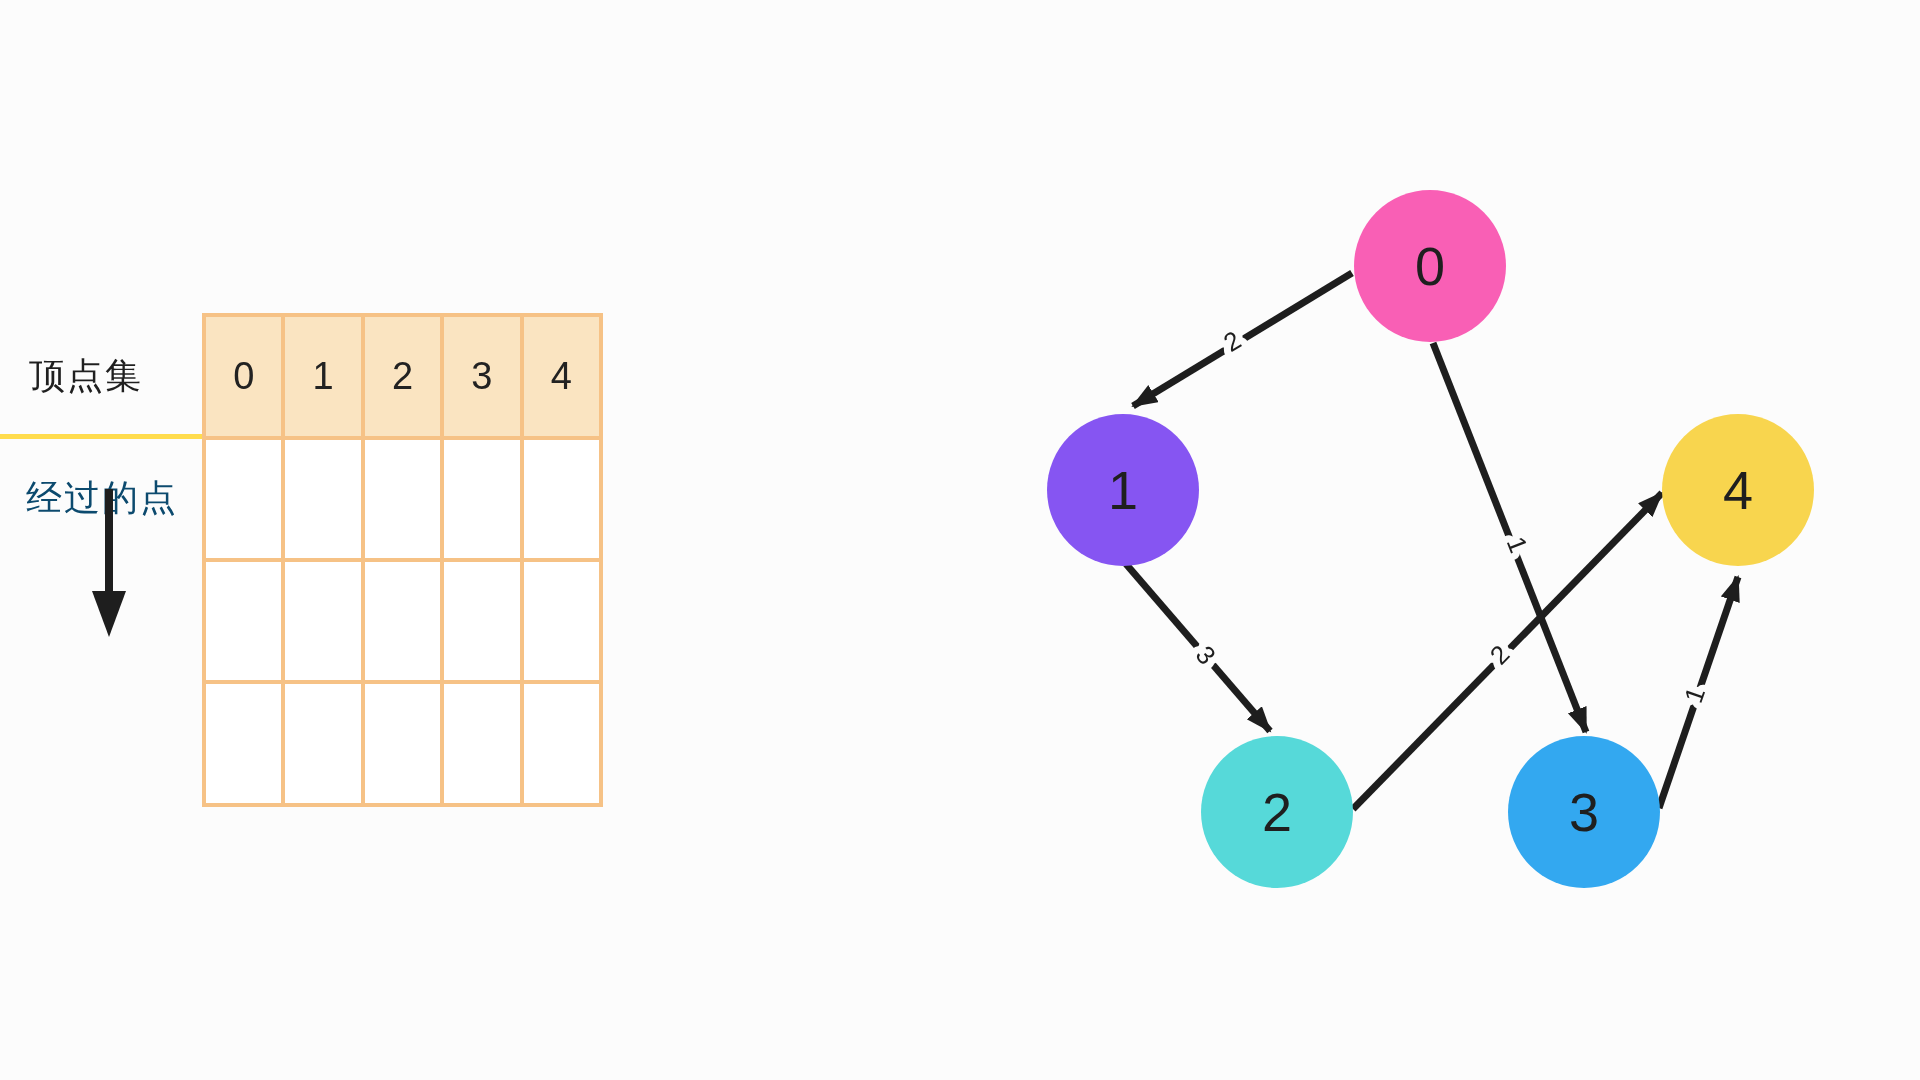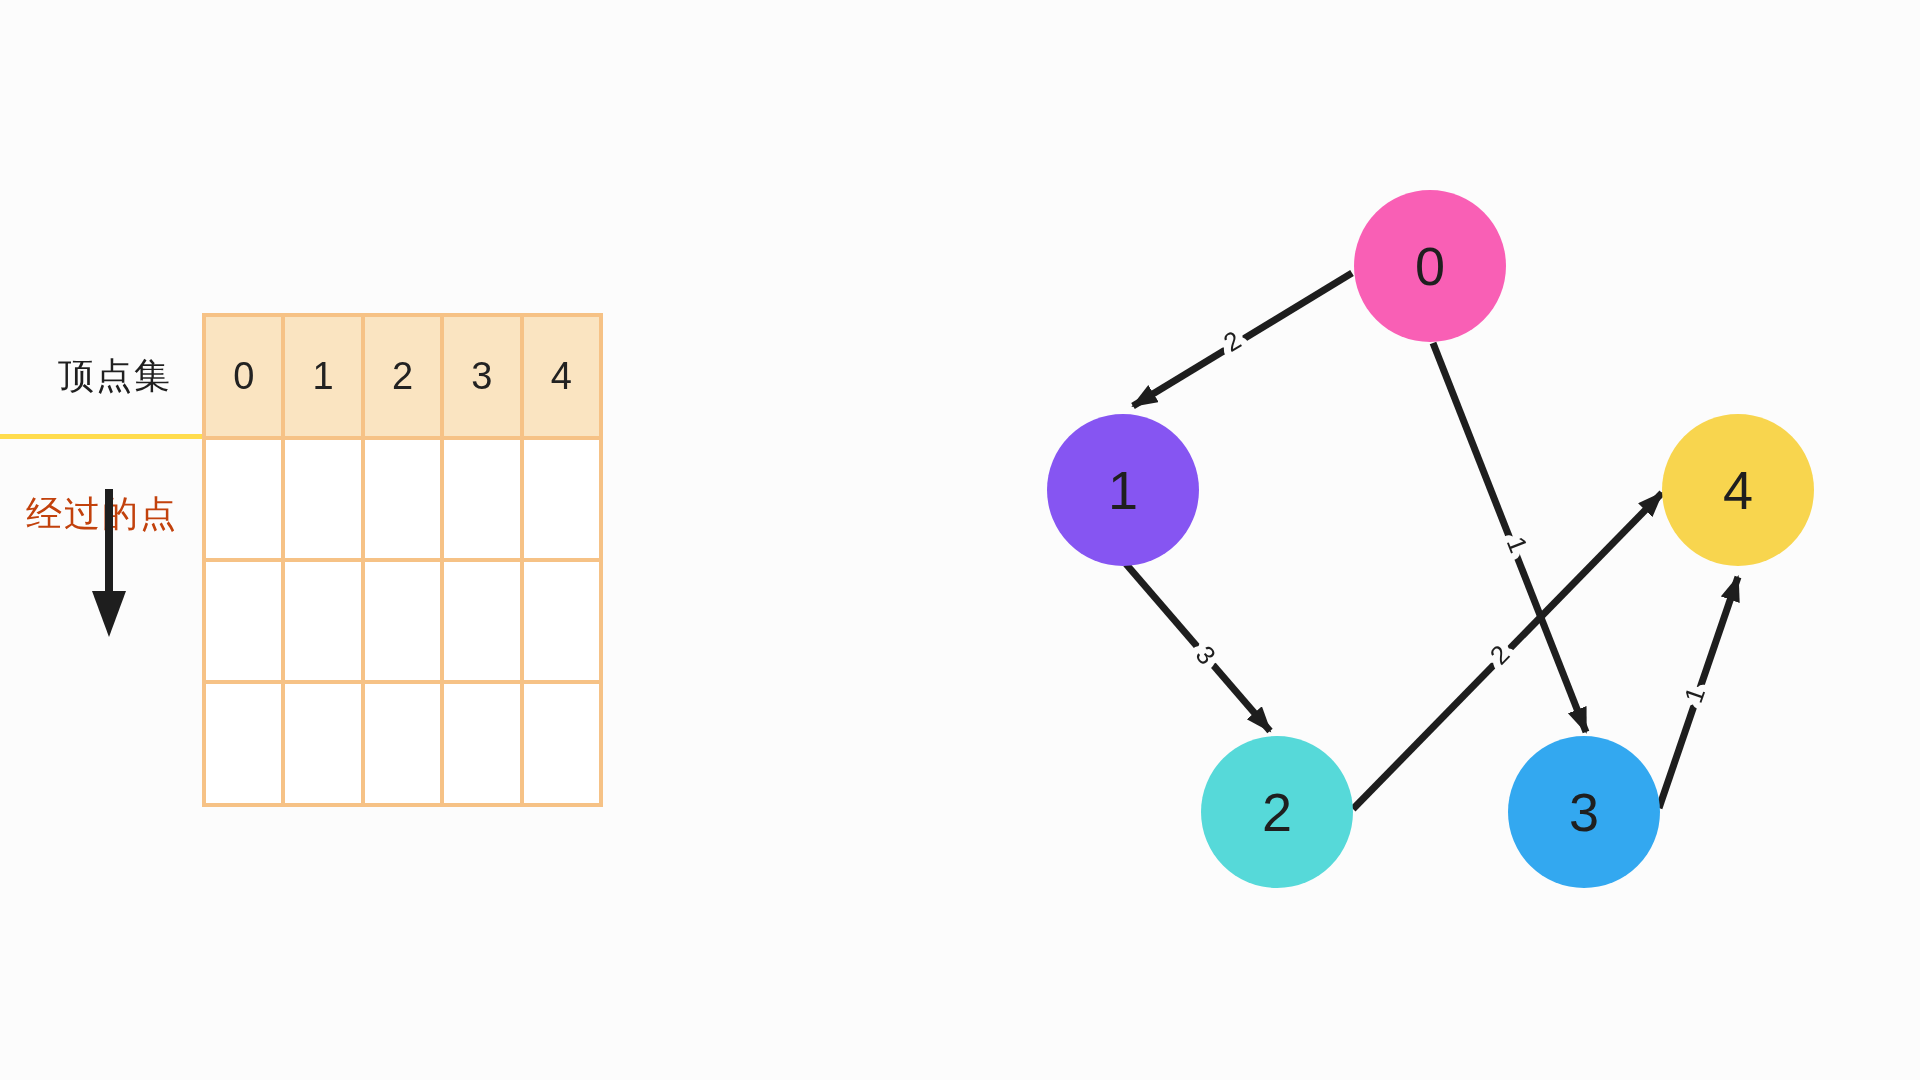--- a/index.html
+++ b/index.html
@@ -14,33 +14,33 @@
     height: 1080px;
     background: #FCFCFC;
     overflow: hidden;
   }
   
   .vertex-set-label {
     position: absolute;
     left: 0;
     top: 352px;
     width: 172px;
-    text-align: right;
+    text-align: center;
     font-size: 36px;
     font-weight: 500;
     color: #1F1F1F;
     letter-spacing: 2px;
   }
   .passed-label {
     position: absolute;
     left: 26px;
-    top: 490px;
+    top: 474px;
     font-size: 36px;
     font-weight: 500;
-    color: #c2410c;
+    color: #0c4a6e;
     letter-spacing: 2px;
   }
   .divider-line {
     position: absolute;
     left: 0;
     top: 434px;
     width: 203px;
     height: 5px;
   }
   .down-arrow {

